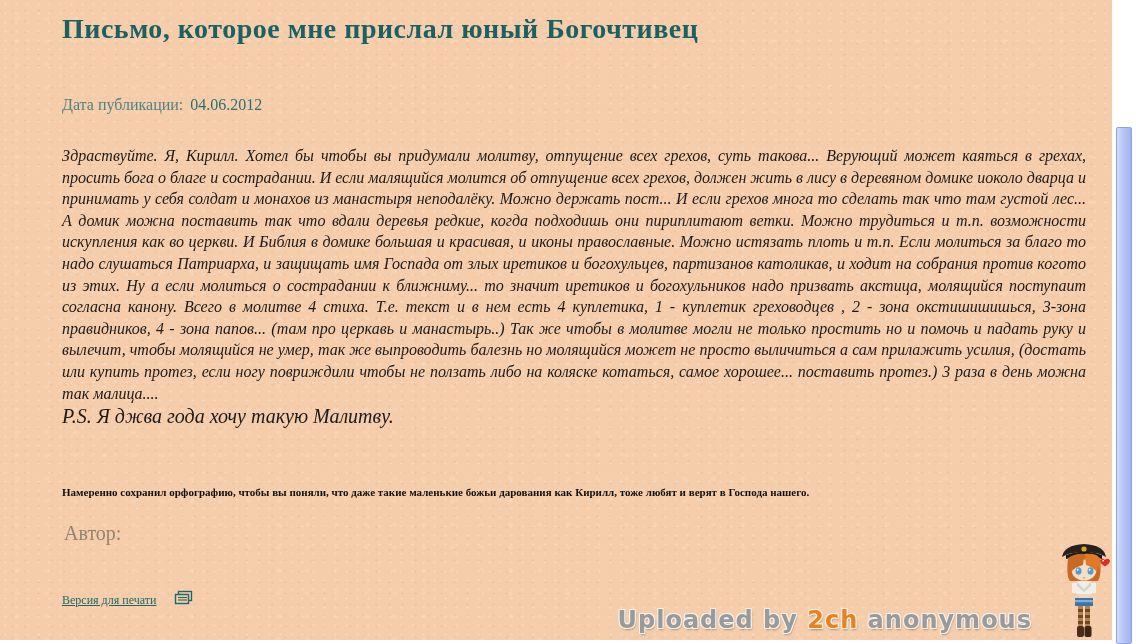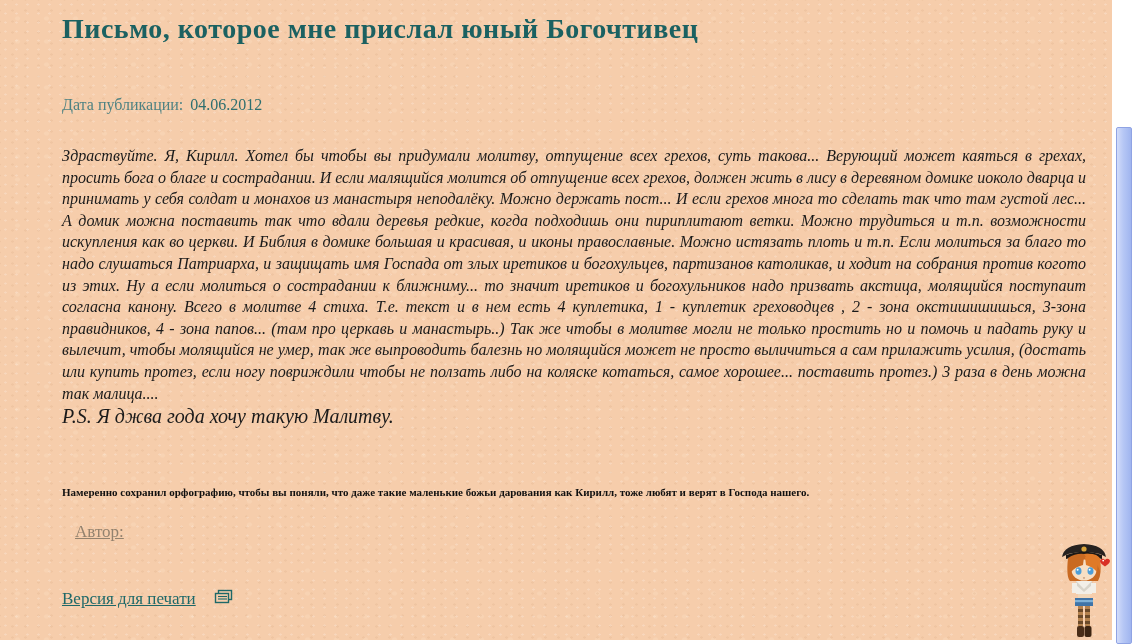--- a/index.html
+++ b/index.html
@@ -35,25 +35,25 @@
   .letter-ps {
     position:absolute; left:62px; top:405px;
     font-style:italic; font-size:20px; color:#1a1a1a; white-space:nowrap;
   }
 
   .afterword {
     position:absolute; left:62px; top:437px; width:1026px;
     font-weight:bold; font-size:11px; line-height:23px; color:#101010;margin-top:44px;
   }
 
-  .author-row { position:absolute; left:75px; top:522px; font-size:17px; color:#93826e;text-decoration:underline; }
+  .author-row { position:absolute; left:64px; top:522px; font-size:20px; color:#93826e; }
 
   .footer-links {
     position:absolute; left:62px; top:589px; height:22px;
-    display:flex; align-items:flex-start; font-size:17px; white-space:nowrap;
+    display:flex; align-items:center; font-size:12px; white-space:nowrap;
   }
   .footer-link { color:#1d6868; text-decoration:underline; cursor:pointer; }
   .printer-icon { margin:0 20px 0 18px; display:inline-block; }
 
   .watermark {
     position:absolute; right:80px; bottom:6px;
     font-family:"DejaVu Sans", sans-serif; font-weight:bold; font-size:24px;
     letter-spacing:1px; white-space:nowrap;
     color:#9a9a9a;
     text-shadow:-1px -1px 0 #f4f2ee, 1px -1px 0 #f4f2ee, -1px 1px 0 #f4f2ee,
@@ -96,20 +96,21 @@
   <div class="footer-links">
     <a class="footer-link">Версия для печати</a>
     <span class="printer-icon"><svg width="20" height="16" viewBox="0 0 20 16">
       <rect x="4.5" y="1.5" width="13" height="9" fill="none" stroke="#1d6868" stroke-width="1.4"></rect>
       <rect x="1.5" y="4.5" width="13" height="9" fill="#f6cdab" stroke="#1d6868" stroke-width="1.4"></rect>
       <line x1="4" y1="7.5" x2="13" y2="7.5" stroke="#1d6868" stroke-width="1.1"></line>
       <line x1="4" y1="10" x2="13" y2="10" stroke="#1d6868" stroke-width="1.1"></line>
     </svg></span>
   </div>
 
+  <div class="watermark"><span>Uploaded by </span><span class="brand">2ch</span><span> anonymous</span></div>
 
   <svg class="mascot" viewBox="0 0 56 98">
 
     <path d="M6 16 Q8 4 28 3 Q48 4 50 16 L44 13 Q28 9 12 13 Z" fill="#262220"></path>
     <path d="M10 14 Q28 7 46 14 L46 18 Q28 12 10 18 Z" fill="#1b1815"></path>
     <circle cx="28" cy="8" r="2.6" fill="#d9a43a"></circle>
 
     <path d="M12 17 Q10 36 14 40 L42 40 Q46 34 44 17 Q36 12 28 13 Q20 12 12 17 Z" fill="#c96a22"></path>
     <path d="M28 13 Q42 12 44 18 L44 30 Q40 18 30 16 Z" fill="#e07a28"></path>
 

